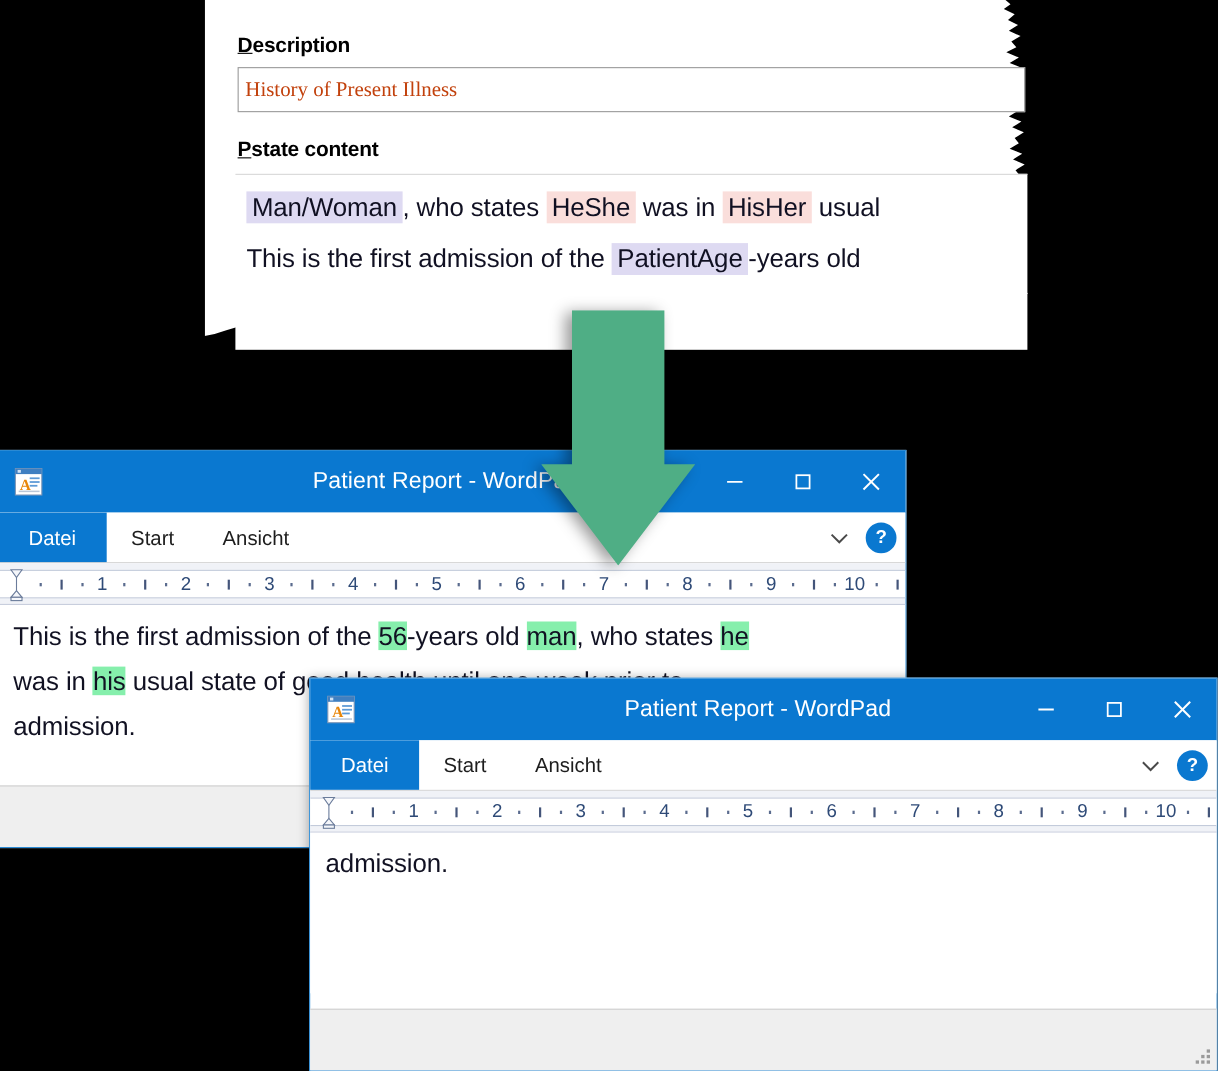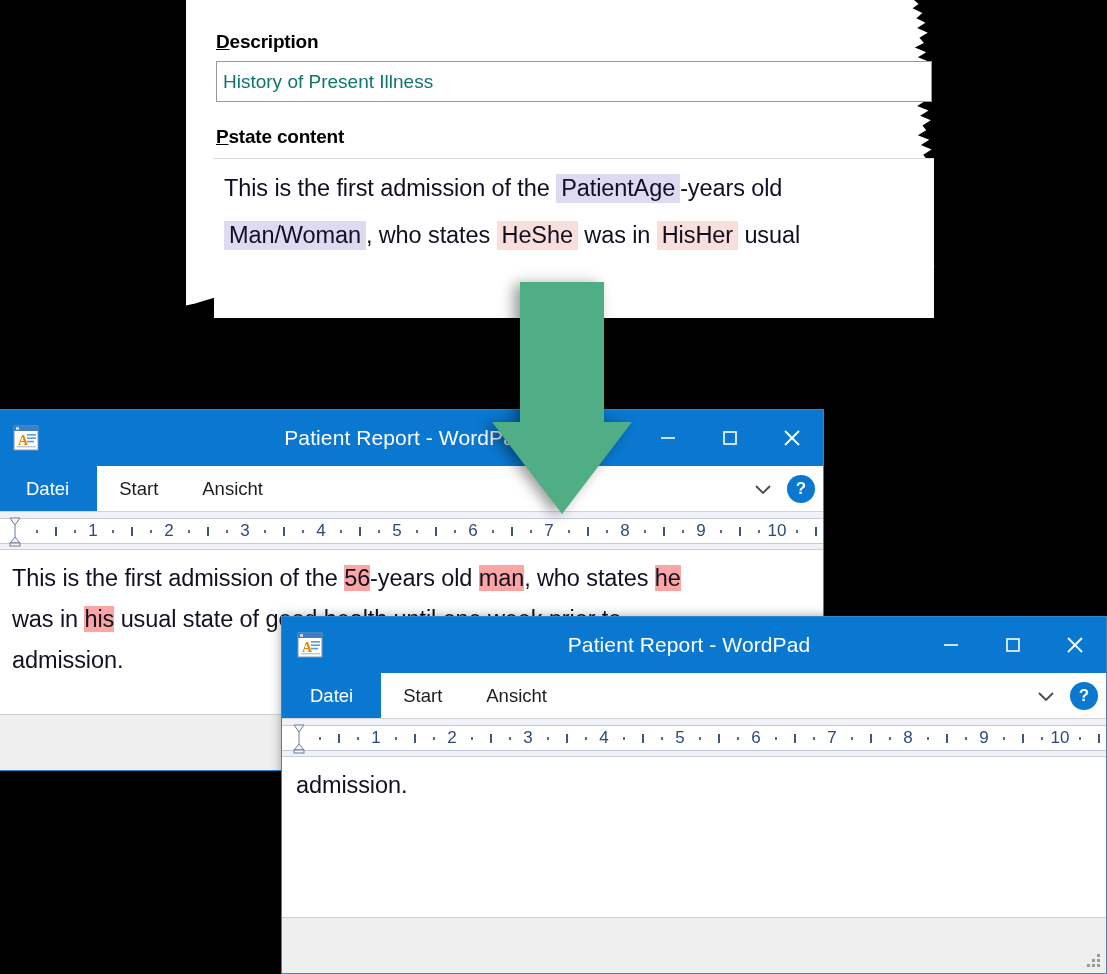--- a/index.html
+++ b/index.html
@@ -95,23 +95,23 @@
   #desc-label { left: 30px; top: 15px; }
   #pc-label   { left: 30px; top: 110px; }
 
   #desc-input {
     position: absolute;
     left: 30px; top: 45px;
     width: 716px; height: 41px;
     border: 1px solid #9a9a9a;
     background: #fff;
     font-size: 19px;
-    color: #0f766e;
+    color: #c2410c;
     padding: 19px 6px;
-    font-family: Liberation Sans, sans-serif;
+    font-family: Liberation Serif, serif;
     outline: none;
   }
   #pc-box {
     position: absolute;
     left: 28px; top: 142px;
     width: 720px; height: 160px;
     background: #fff;
     border-top: 1px solid #d8d8d8;
     padding: 6px 10px 0 10px;
   }
@@ -271,21 +271,21 @@
     padding: 8px 14px 0 14px;
     overflow: hidden;
   }
   .doc-line {
     font-size: 23.5px;
     color: #111122;
     line-height: 41px;
     white-space: nowrap;
     letter-spacing: -0.1px;
   }
-  .hl { background: #fca5a5; }
+  .hl { background: #86efac; }
 
   .wp-status {
     position: absolute;
     left: 0; right: 0; bottom: 0;
     height: 56px;
     background: #efefef;
     border-top: 1px solid #d0d0d0;
   }
   .resize-grip {
     position: absolute;
@@ -308,22 +308,22 @@
     <div id="phrase-paper"></div>
     <div id="phrase-inner">
 
       <div class="field-label" id="desc-label"><u>D</u><span>escription</span></div>
 
       <input id="desc-input" type="text" value="History of Present Illness" style="">
 
       <div class="field-label" id="pc-label"><u>P</u><span>state content</span></div>
 
       <div id="pc-box">
+        <div class="pc-line"><span class="ph-lav">Man/Woman</span><span>, who states </span><span class="ph-pink">HeShe</span><span> was in </span><span class="ph-pink">HisHer</span><span> usual</span></div>
         <div class="pc-line"><span>This is the first admission of the </span><span class="ph-lav">PatientAge</span><span>-years old</span></div>
-        <div class="pc-line"><span class="ph-lav">Man/Woman</span><span>, who states </span><span class="ph-pink">HeShe</span><span> was in </span><span class="ph-pink">HisHer</span><span> usual</span></div>
       </div>
 
     </div>
   </div>
 
   <div class="wp-window" id="wp1">
 
     <div class="wp-titlebar">
       <span class="wp-appicon">
         <svg width="30" height="30" viewBox="0 0 30 30">

